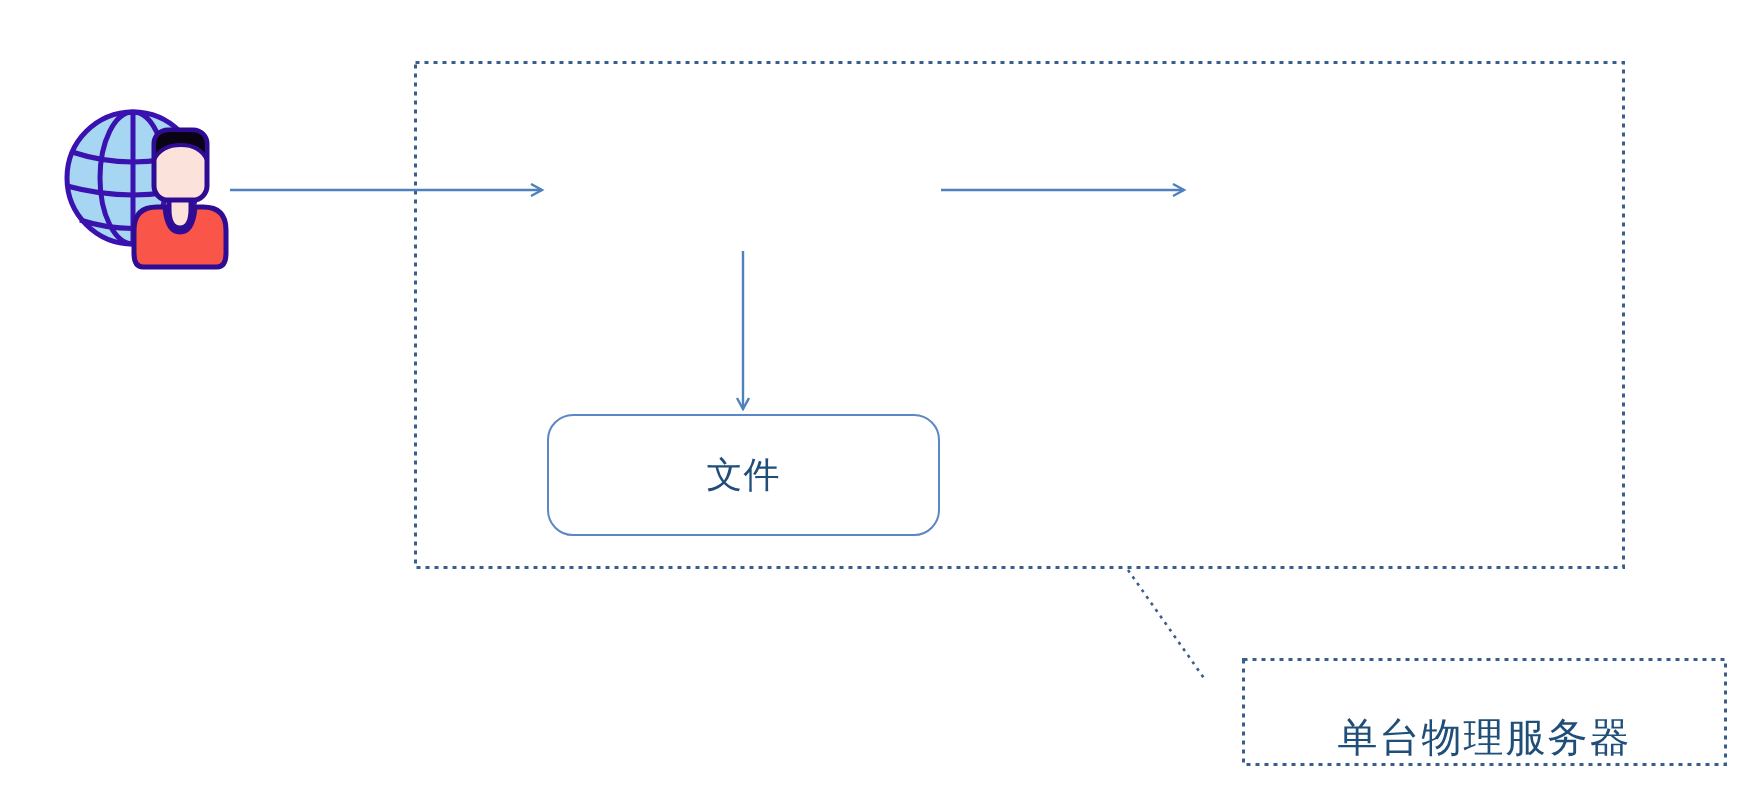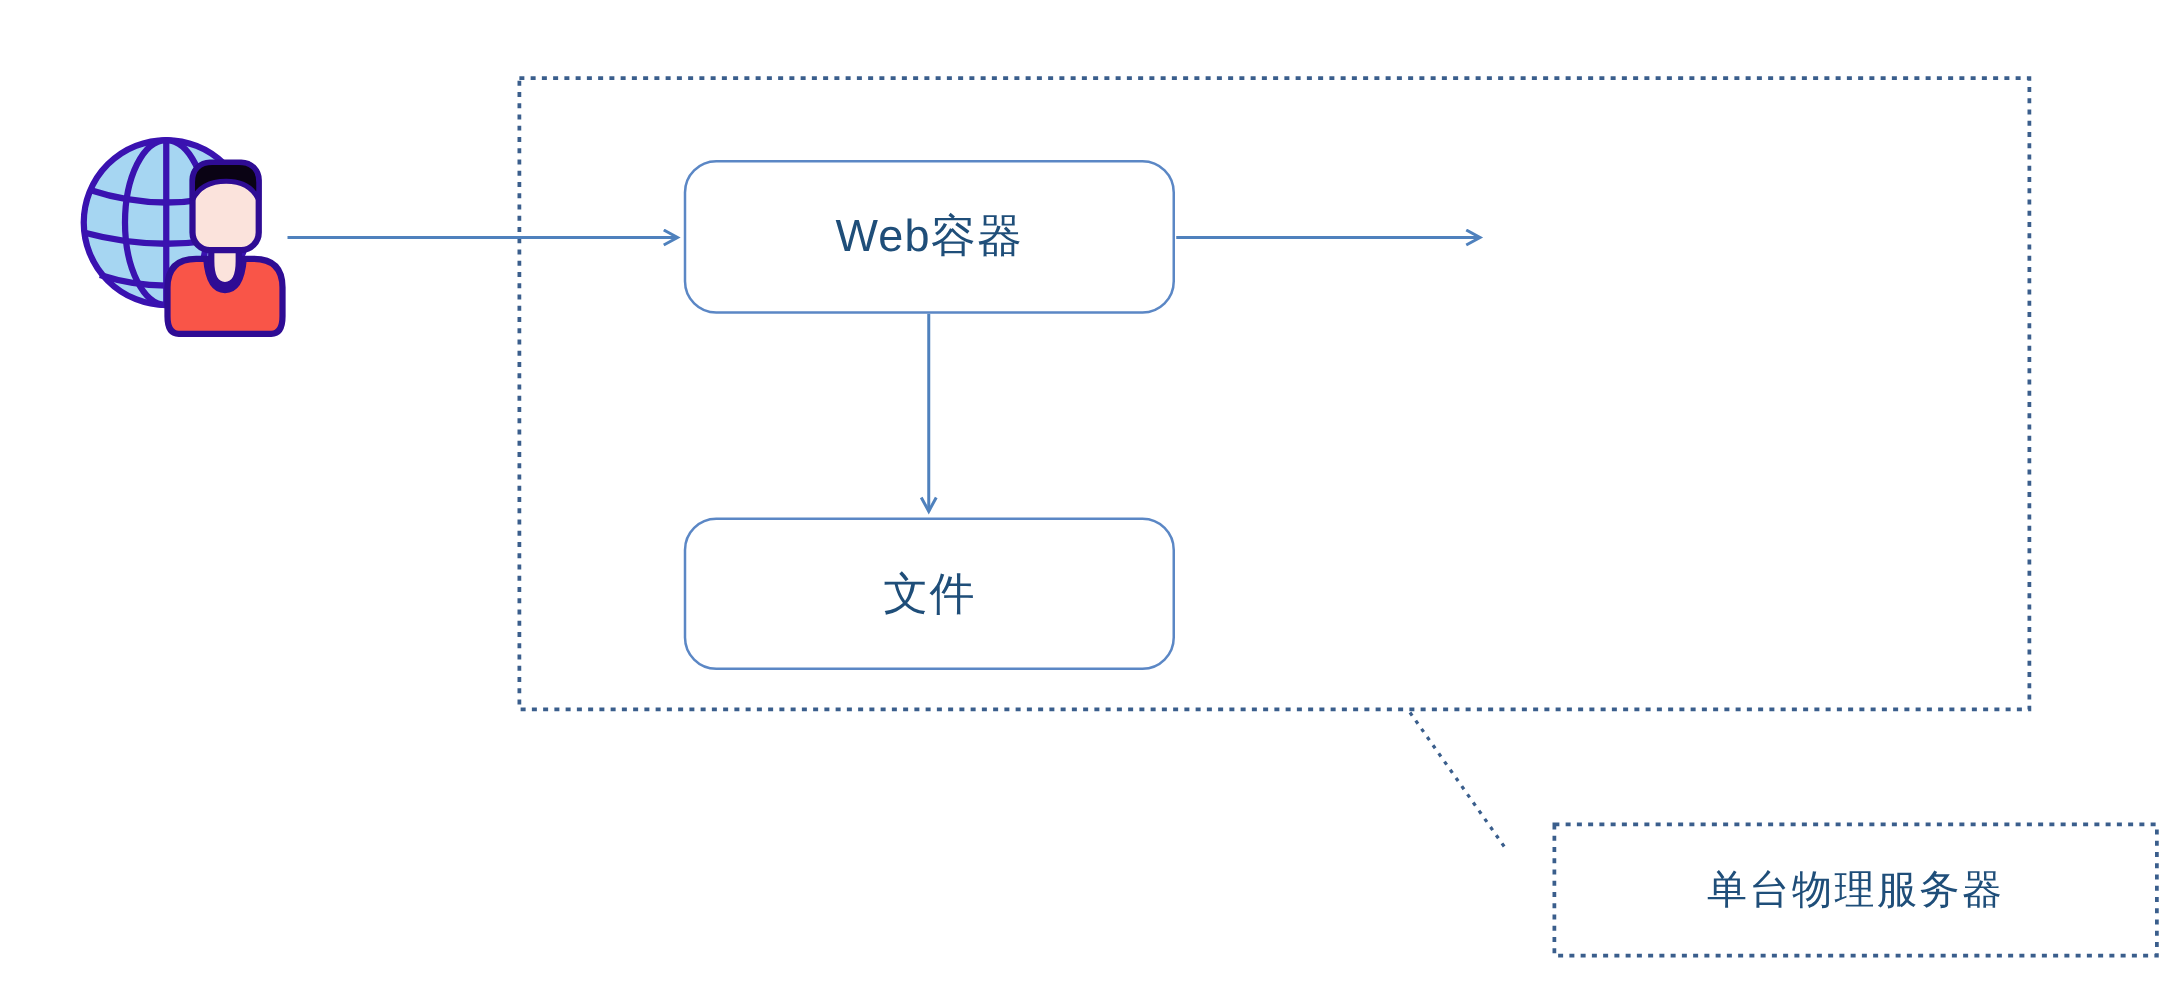--- a/index.html
+++ b/index.html
@@ -22,22 +22,22 @@
     font-size:36px;
     letter-spacing:1px;
   }
   .node-web{left:547px;top:128px;width:393px;height:123px;}
   .node-db{left:1188px;top:129px;width:393px;height:124px;}
   .node-file{left:547px;top:414px;width:393px;height:122px;border-radius:26px;}
   .callout-label{
     position:absolute;
     left:1243px;top:659px;width:483px;height:106px;
     box-sizing:border-box;
-    display:flex;align-items:center;justify-content:center;
-    color:#1f4e79;font-size:32px;letter-spacing:2px;
+    display:flex;align-items:flex-end;justify-content:center;
+    color:#1f4e79;font-size:40px;letter-spacing:2px;
     background:transparent;
   }
   .user-icon{position:absolute;left:57px;top:100px;width:172px;height:170px;}
 </style>
 </head>
 <body>
 
 <div class="stage">
 
   <svg class="overlay" viewBox="0 0 1746 790">
@@ -70,23 +70,20 @@
       <path d="M23,120 Q76,137 129,120" fill="none" stroke="#3a12b0" stroke-width="5"></path>
     </g>
     <g>
       <path d="M86,167 Q77,167 77,153 L77,130 Q77,107 100,107 L108,107 Q110,132 123,132 Q136,132 138,107 L146,107 Q169,107 169,130 L169,153 Q169,167 160,167 Z" fill="#f95548" stroke="#2f0c94" stroke-width="5"></path>
       <path d="M112,90 L112,109 Q112,128 123,128 Q134,128 134,109 L134,90 Z" fill="#fbe3dc" stroke="#2f0c94" stroke-width="5"></path>
       <rect x="97" y="30" width="53" height="70" rx="14" fill="#fbe3dc" stroke="#2f0c94" stroke-width="5"></rect>
       <path d="M97,60 L97,46 Q97,30 113,30 L134,30 Q150,30 150,46 L150,60 Q143,45 124,45 Q104,45 97,60 Z" fill="#0a0314" stroke="#2f0c94" stroke-width="4"></path>
     </g>
   </svg>
 
-  <div class="node node-web">
-    <span>Web容器</span>
-  </div>
 
 
   <div class="node node-file">
     <span>文件</span>
   </div>
 
   <div class="callout-label">
     <span>单台物理服务器</span>
   </div>
 

